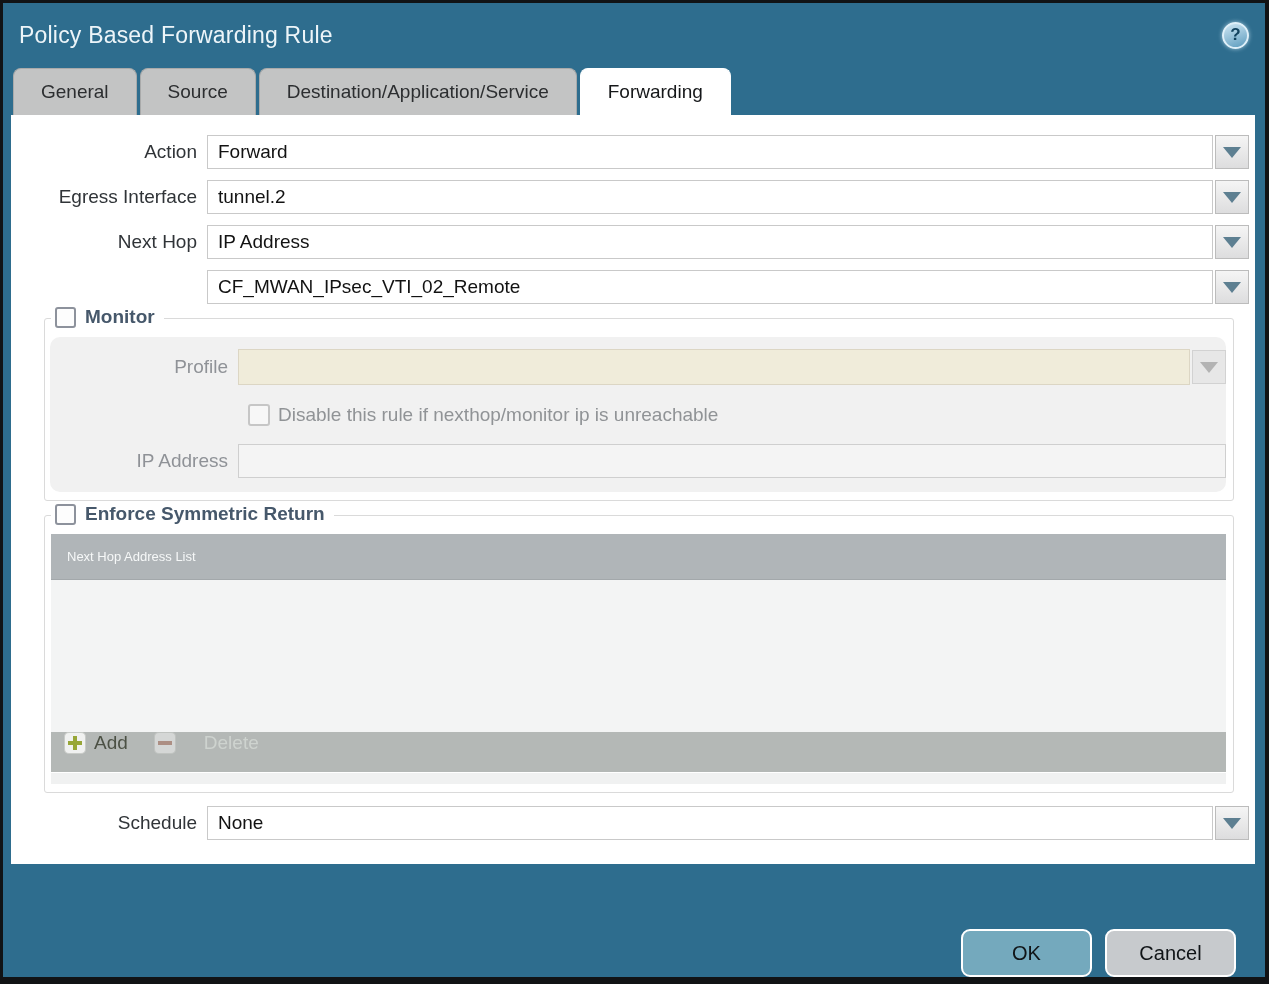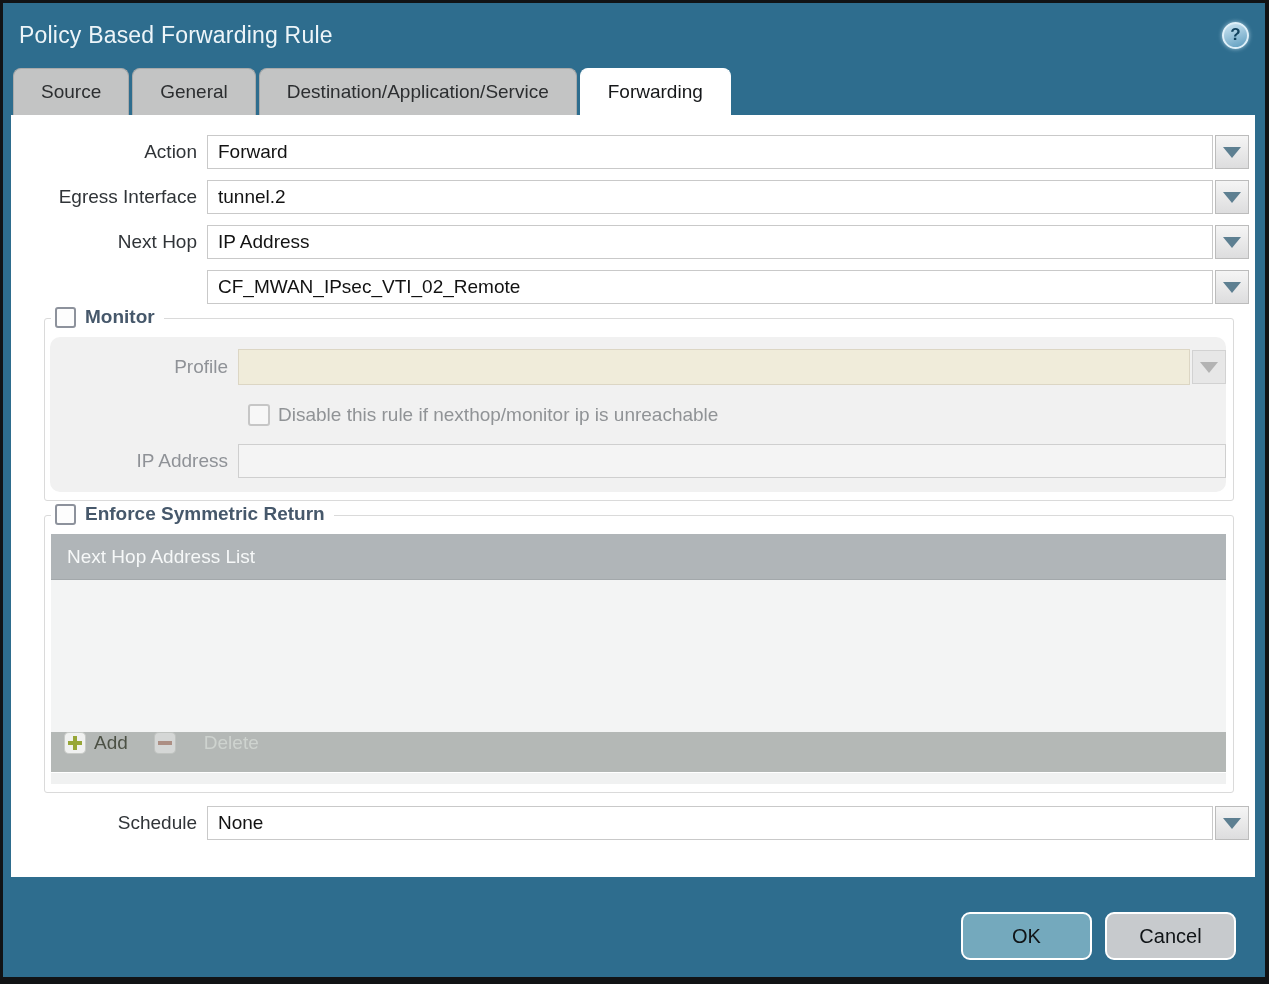--- a/index.html
+++ b/index.html
@@ -57,21 +57,21 @@
   .mfield-profile { width:968px; height:36px; background:#f0ecda; border:1px solid #dcd6c4; }
   .mcheckrow { margin:17px 0 17px 198px; display:flex; align-items:center; gap:8px; height:25px; }
   .mcheckrow .cb-dis { width:22px; height:22px; border:2px solid #c6c6c6; border-radius:3px;
                        background:#f7f7f7; }
   .mcheckrow .ctext { font-size:19px; color:#909396; }
   .mfield-ip { width:1010px; height:34px; background:#f4f4f4; border:1px solid #cfcfcf; }
 
   
   .esr-table { margin:0 0 0 1px; }
   .esr-head { height:46px; background:#b0b5b8; display:flex; align-items:center;
-              padding-left:16px; color:#f6f8f8; font-size:19px; border-bottom:1px solid #a3a8ab; }
+              padding-left:16px; color:#f6f8f8; font-size:13px; border-bottom:1px solid #a3a8ab; }
   .esr-body { height:152px; background:#f3f4f4; }
   .esr-foot { height:40px; background:#b4b8b6; display:flex; align-items:flex-start;
               gap:26px; padding-left:13px; }
   .tbtn { display:flex; align-items:center; gap:8px; cursor:pointer; }
   .tbtn .ico { width:22px; height:22px; border-radius:5px; background:rgba(255,255,255,.8);
                position:relative; box-shadow:inset 0 0 0 1px rgba(130,135,125,.35); }
   .ico-plus::before { content:""; position:absolute; left:4px; top:9px; width:14px; height:4px;
                       background:#97a637; }
   .ico-plus::after  { content:""; position:absolute; left:9px; top:4px; width:4px; height:14px;
                       background:#97a637; }
@@ -79,45 +79,45 @@
   .ico-minus::before { content:""; position:absolute; left:4px; top:9px; width:14px; height:4px;
                        background:#a96f5c; }
   .tbtn .t-add { font-size:19px; color:#4c5145; }
   .tbtn.disabled { cursor:default;gap:28px; }
   .tbtn .t-del { font-size:19px; color:#ced3cf; }
   .esr-strip { height:11px; background:#f0f1f1; margin-top:1px; }
 
   .schedule-row { margin-top:13px; }
 
   
-  .footer { height:100px; flex:none; display:flex; justify-content:flex-end;
-            align-items:center; padding:26px 29px 8px 0; gap:13px; }
+  .footer { height:113px; flex:none; display:flex; justify-content:flex-end;
+            align-items:flex-end; padding:26px 29px 0 0; gap:13px; }
   .btn { width:131px; height:48px; border-radius:9px; border:2px solid #ffffff;
          font-size:20px; color:#101417; display:flex; align-items:center; justify-content:center;
          cursor:pointer; font-family:"Liberation Sans", sans-serif; }
   .btn-ok { background:#74a9bd; }
   .btn-cancel { background:#c7cacd; }
 </style>
 </head>
 <body>
 
 <div id="stage">
   <div class="dialog">
 
     <div class="titlebar">
       <div class="title">Policy Based Forwarding Rule</div>
       <div class="help">?</div>
     </div>
 
     <div class="tabs">
       <div class="tab">
+        <span>General</span>
+      </div>
+      <div class="tab">
         <span>Source</span>
-      </div>
-      <div class="tab">
-        <span>General</span>
       </div>
       <div class="tab">
         <span>Destination/Application/Service</span>
       </div>
       <div class="tab active">
         <span>Forwarding</span>
       </div>
     </div>
 
     <div class="content">

